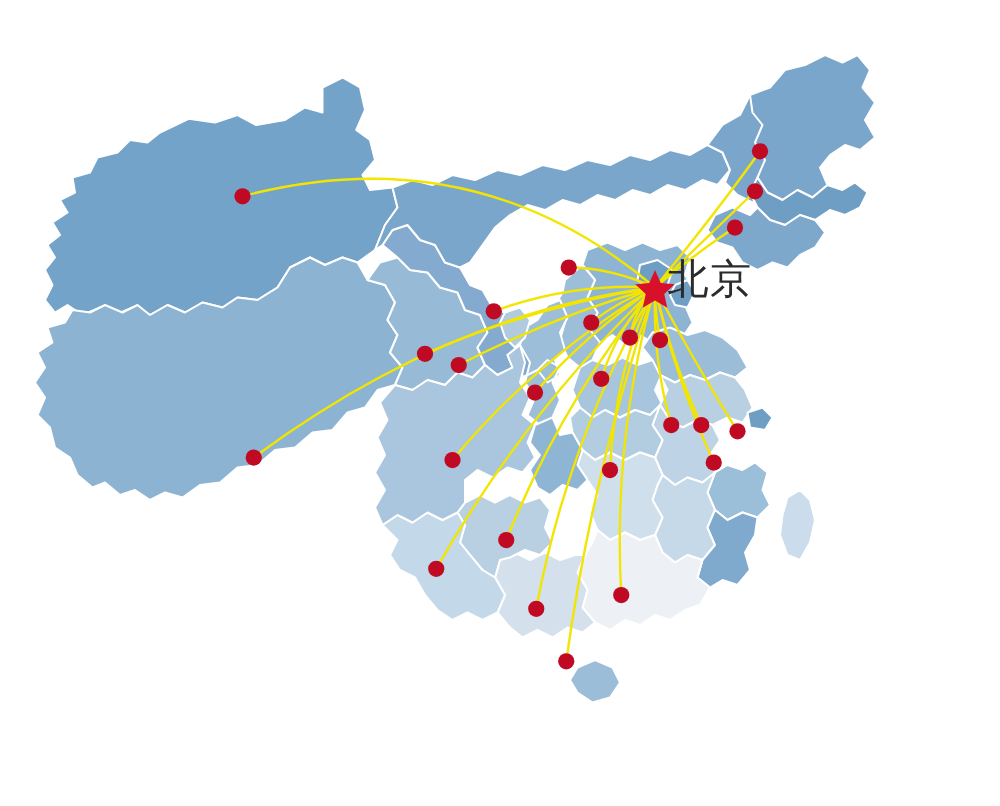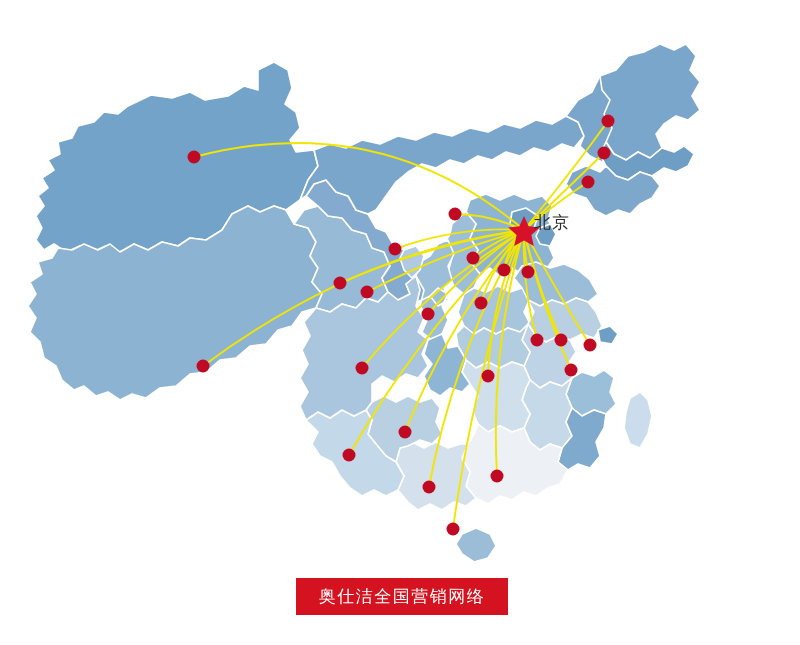--- a/index.html
+++ b/index.html
@@ -43,21 +43,21 @@
   .city-dot {
     fill: #c00a24;
   }
   .capital-star {
     fill: #d8112a;
   }
   #capital-label {
     position: absolute;
     left: 534px;
     top: 210px;
-    font-size: 17px;
+    font-size: 33px;
     line-height: 25px;
     letter-spacing: 1px;
     color: #2b2b2b;
     font-family: "DejaVu Sans", "Liberation Sans", sans-serif;
     white-space: nowrap;
     font-weight: 400;
     user-select: none;
   }
   #banner {
     position: absolute;
@@ -218,17 +218,14 @@
       <circle class="city-dot" cx="608" cy="121" r="6.5"></circle>
     </g>
 
     <g id="capital">
       <polygon class="capital-star" points="524,216 528.6,226.3 539.8,227.4 531.4,235.1 533.8,246.1 524,240.4 514.2,246.1 516.6,235.1 508.2,227.4 519.4,226.3"></polygon>
     </g>
   </svg>
 
   <div id="capital-label">北京</div>
 
-  <div id="banner">
-    <span id="banner-text">奥仕洁全国营销网络</span>
-  </div>
 
 </div>
 
 </body></html>

